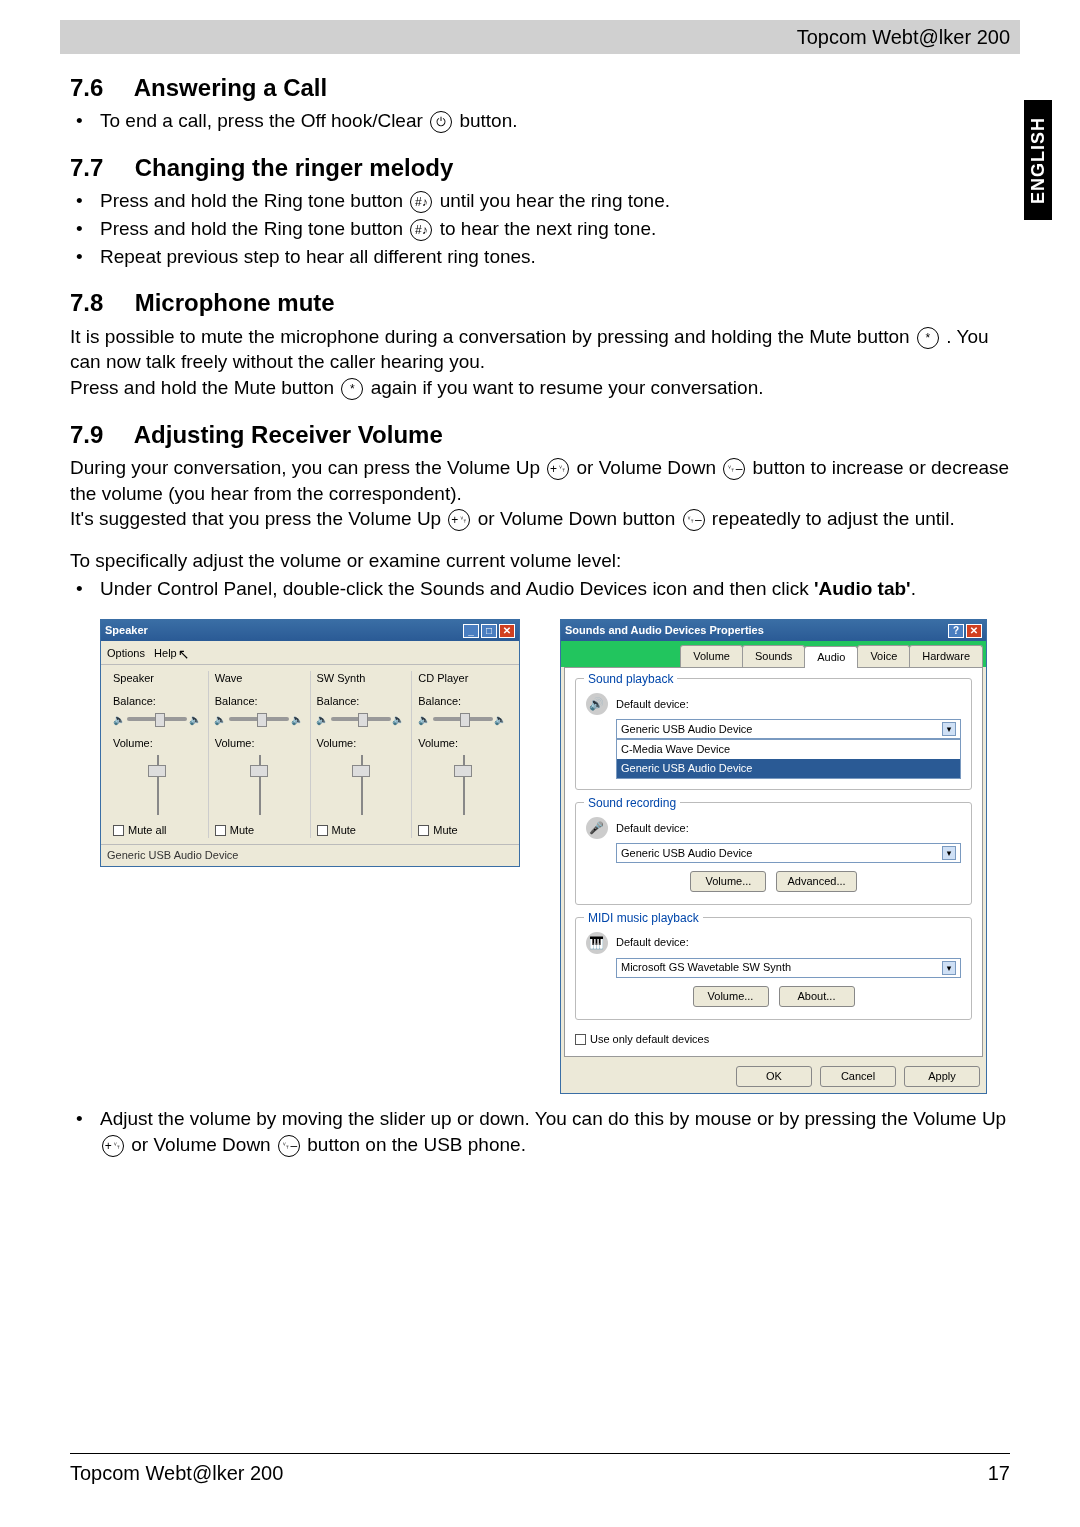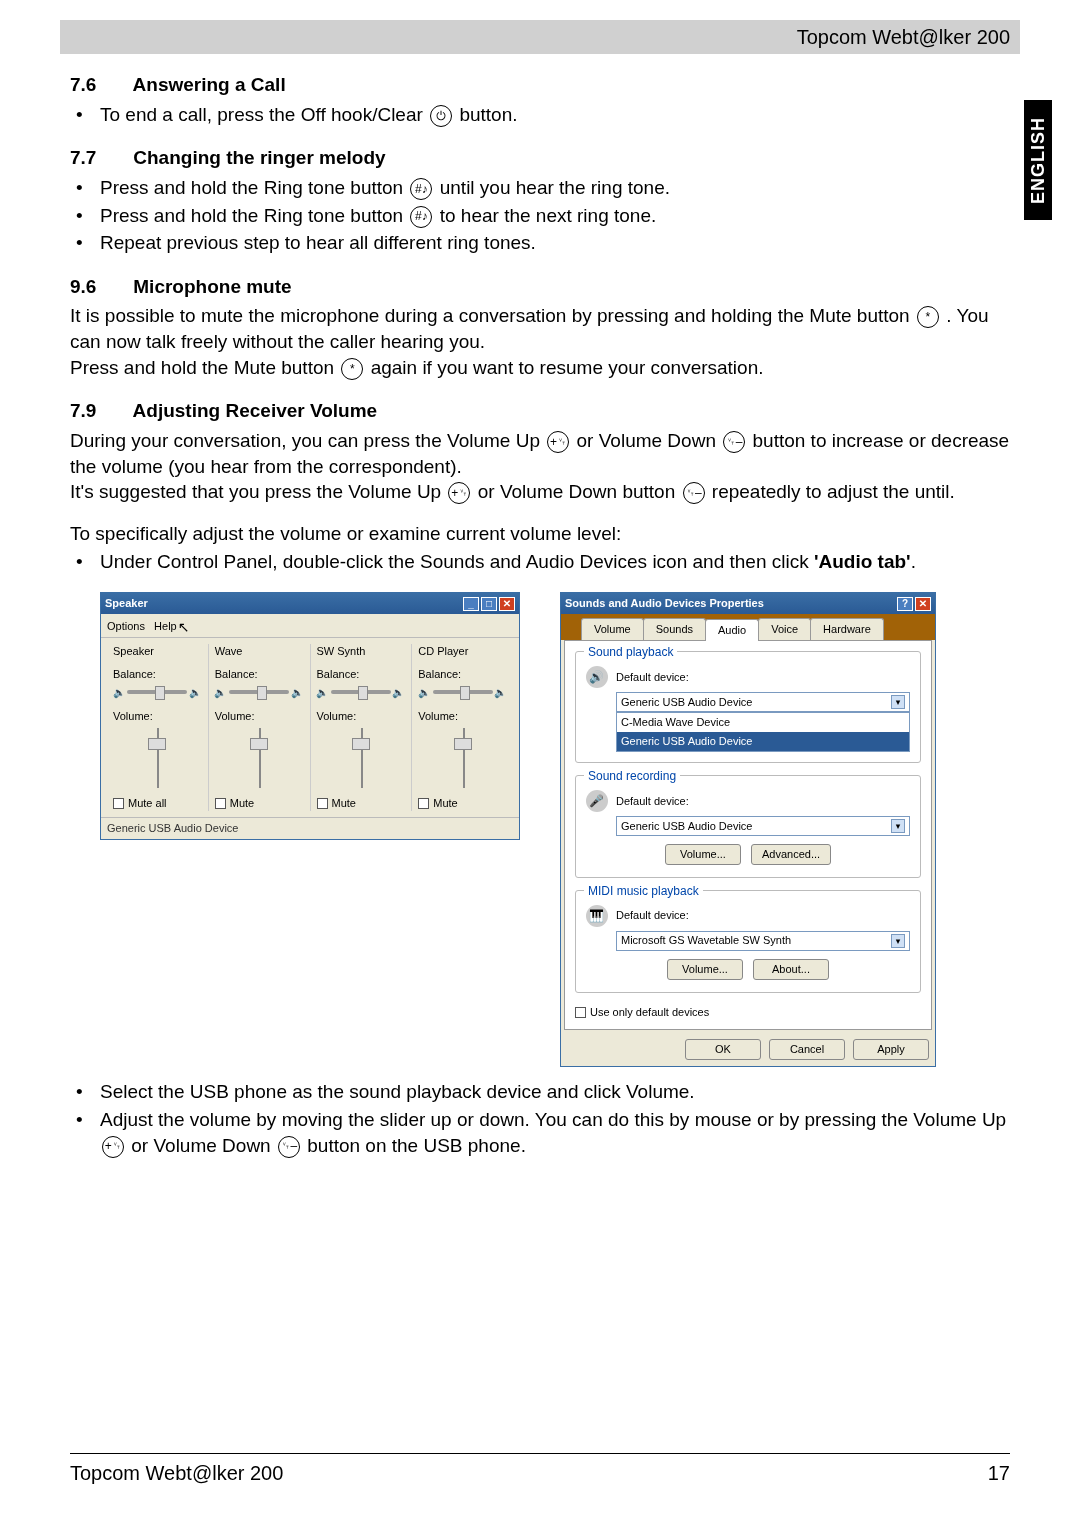--- a/index.html
+++ b/index.html
@@ -40,21 +40,21 @@
     letter-spacing: 1px;
     white-space: nowrap;
   }
   .content {
     margin: 8px 70px 0 70px;
     font-size: 19px;
     line-height: 1.35;
   }
   .section-head {
     font-weight: bold;
-    font-size: 19px;
+    font-size: 24px;
     margin-top: 18px;
     margin-bottom: 4px;
   }
   .section-head .num { display: inline-block; width: 58px; }
   ul.b { list-style: none; padding-left: 0; margin: 0; }
   ul.b li { position: relative; padding-left: 30px; margin: 2px 0; }
   ul.b li::before { content: "•"; position: absolute; left: 6px; top: 0; }
   .circ {
     display: inline-flex; align-items: center; justify-content: center;
     width: 22px; height: 22px; border: 1.5px solid #000; border-radius: 50%;
@@ -92,22 +92,22 @@
   .hslider::after{content:""; position:absolute; left:46%; top:-4px; width:8px; height:12px; background:#ddd; border:1px solid #888;}
   .vol-lbl{color:#000;}
   .vslider{width:24px; height:60px; margin:4px auto 8px auto; position:relative;}
   .vslider::before{content:""; position:absolute; left:50%; top:0; width:2px; height:100%; background:#888;}
   .vslider::after{content:""; position:absolute; left:50%; transform:translateX(-50%); top:10px; width:16px; height:10px; background:#ddd; border:1px solid #888;}
   .chk{display:flex; align-items:center; gap:4px;}
   .chk .box{width:11px; height:11px; border:1px solid #555; background:#fff;}
   .statusbar{padding:3px 6px; border-top:1px solid #bbb; color:#333;}
 
   
-  .prop-win { width: 376px; }
-  .tabs{display:flex; background:#a16207; padding:4px 4px 0 20px; gap:0;}
+  .prop-win { width: 427px; }
+  .tabs{display:flex; background:#22c55e; padding:4px 4px 0 5px; gap:0;justify-content:flex-end;}
   .tab{padding:3px 12px; border:1px solid #999; border-bottom:none; background:#ece9d8; margin-right:-1px; border-radius:3px 3px 0 0;}
   .tab.active{background:#fff; position:relative; top:1px;}
   .prop-body{background:#fff; border:1px solid #999; margin:0 3px 3px 3px; padding:10px;}
   .group{border:1px solid #bbb; border-radius:3px; padding:10px 10px 12px 10px; margin-bottom:12px; position:relative;}
   .group-title{position:absolute; top:-8px; left:8px; background:#fff; padding:0 4px; color:#0046aa; font-size:12px;}
   .row{display:flex; align-items:center; gap:8px; margin:4px 0;}
   .row .lbl{width:86px;}
   .dd{flex:1; height:20px; border:1px solid #7a9ac0; background:#fff; display:flex; align-items:center; justify-content:space-between; padding:0 4px; position:relative;}
   .dd .arrow{width:14px; height:14px; background:#cfe0f5; border:1px solid #7a9ac0; display:flex; align-items:center; justify-content:center; font-size:9px;}
   .dd-list{position:absolute; top:19px; left:-1px; right:-1px; border:1px solid #7a9ac0; background:#fff; z-index:5;}
@@ -156,21 +156,21 @@
     </li>
     <li>
       <span>Press and hold the Ring tone button </span>
       <span class="circ">#♪</span>
       <span> to hear the next ring tone.</span>
     </li>
     <li>Repeat previous step to hear all different ring tones.</li>
   </ul>
 
   <div class="section-head">
-    <span class="num">9.6</span>
+    <span class="num">7.8</span>
     <span>Microphone mute</span>
   </div>
   <p>
     <span>It is possible to mute the microphone during a conversation by pressing and holding the Mute button </span>
     <span class="circ">*</span>
     <span>. You can now talk freely without the caller hearing you.</span>
   </p>
   <p>
     <span>Press and hold the Mute button </span>
     <span class="circ">*</span>
@@ -367,21 +367,20 @@
       <div class="okrow">
         <div class="wbtn">OK</div>
         <div class="wbtn">Cancel</div>
         <div class="wbtn">Apply</div>
       </div>
     </div>
 
   </div>
 
   <ul class="b">
-    <li>Select the USB phone as the sound playback device and click Volume.</li>
     <li>
       <span>Adjust the volume by moving the slider up or down. You can do this by mouse or by pressing the Volume Up </span>
       <span class="circ">+␋</span>
       <span> or Volume Down </span>
       <span class="circ">␋–</span>
       <span> button on the USB phone.</span>
     </li>
   </ul>
 
 </div>

